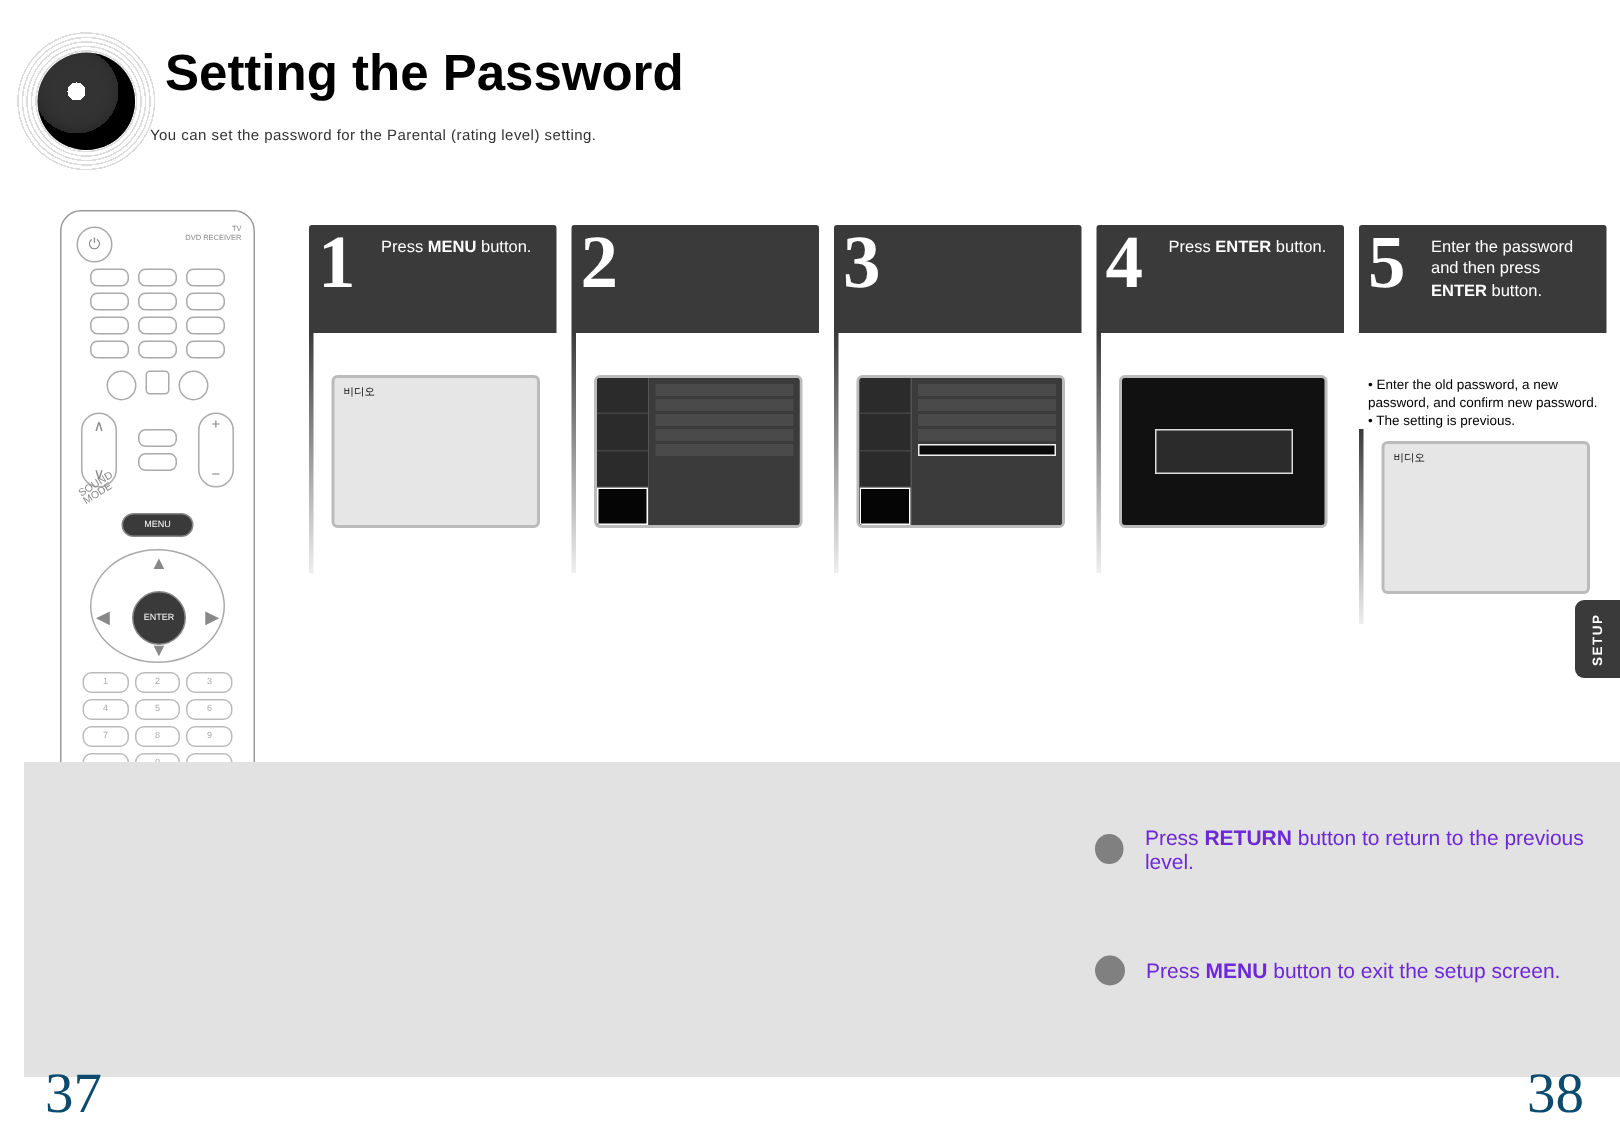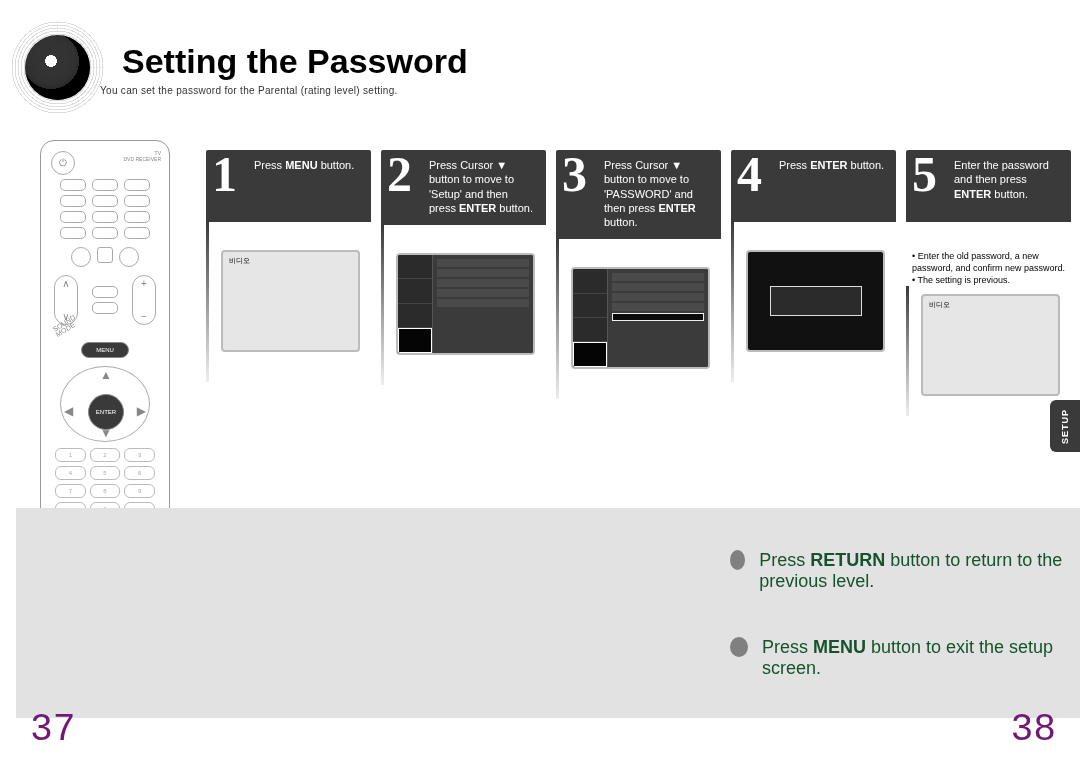--- a/index.html
+++ b/index.html
@@ -31,21 +31,21 @@
     position: absolute;
     left: 15px; top: 15px; width: 65px; height: 65px;
     border-radius: 50%;
     background: radial-gradient(circle at 40% 40%, #fff 0 6px, #333 6px 28px, #000 28px);
     box-shadow: inset -6px -8px 12px rgba(0,0,0,.6);
   }
   h1.title {
     position: absolute;
     left: 110px;
     top: 30px;
-    margin: 12px;
+    margin: 0;
     font-size: 34px;
     font-weight: 700;
     font-family: Arial, sans-serif;
     letter-spacing: 0px;
   }
   .subtitle {
     position: absolute;
     left: 100px;
     top: 85px;
     font-size: 10px;
@@ -197,35 +197,35 @@
   
   .band {
     position:absolute;
     left:16px; right:0;
     top:508px;
     height:210px;
     background:#e2e2e2;
   }
   .note-row {
     position:absolute;
-    display:flex; align-items:flex-start; gap:14px;
-    font-size:18px; color:#14532d;
+    display:flex; align-items:center; gap:14px;
+    font-size:14px; color:#6d28d9;
   }
   .note-row .dot {
     width:20px; height:20px; border-radius:50%;
     background:#808080;
   }
   .note-row.r1 { left:730px; top:550px; }
   .note-row.r2 { left:730px; top:605px;margin-top:32px; }
   .pagenum {
     position:absolute;
     bottom:12px;
     font-size:38px;
-    color:#701a75;
-    font-family:Liberation Mono, monospace;
+    color:#0c4a6e;
+    font-family:Liberation Serif, serif;
   }
   .pagenum.left { left:30px; }
   .pagenum.right { right:24px;margin-top:26px; }
 </style>
 </head>
 <body>
 
 <div class="logo">
   <div class="spiral"></div>
   <div class="eye"></div>
@@ -331,21 +331,20 @@
     <div class="tail">
       <div class="tvthumb blank">
         <div class="hd">비디오</div>
       </div>
     </div>
   </div>
 
   <div class="stepcol">
     <div class="stepbox">
       <span class="num">2</span>
-      <span>Press Cursor ▼ button to move to 'Setup' and then press <b>ENTER</b> button.</span>
     </div>
     <div class="tail">
       <div class="tvthumb">
         <div class="menublock">
           <div class="side">
               <div></div>
               <div></div>
               <div></div>
               <div class="sel"></div>
             </div>
@@ -357,21 +356,20 @@
               <div class="line"></div>
           </div>
         </div>
       </div>
     </div>
   </div>
 
   <div class="stepcol">
     <div class="stepbox">
       <span class="num">3</span>
-      <span>Press Cursor ▼ button to move to 'PASSWORD' and then press <b>ENTER</b> button.</span>
     </div>
     <div class="tail">
       <div class="tvthumb">
         <div class="menublock">
           <div class="side">
               <div></div>
               <div></div>
               <div></div>
               <div class="sel"></div>
             </div>

